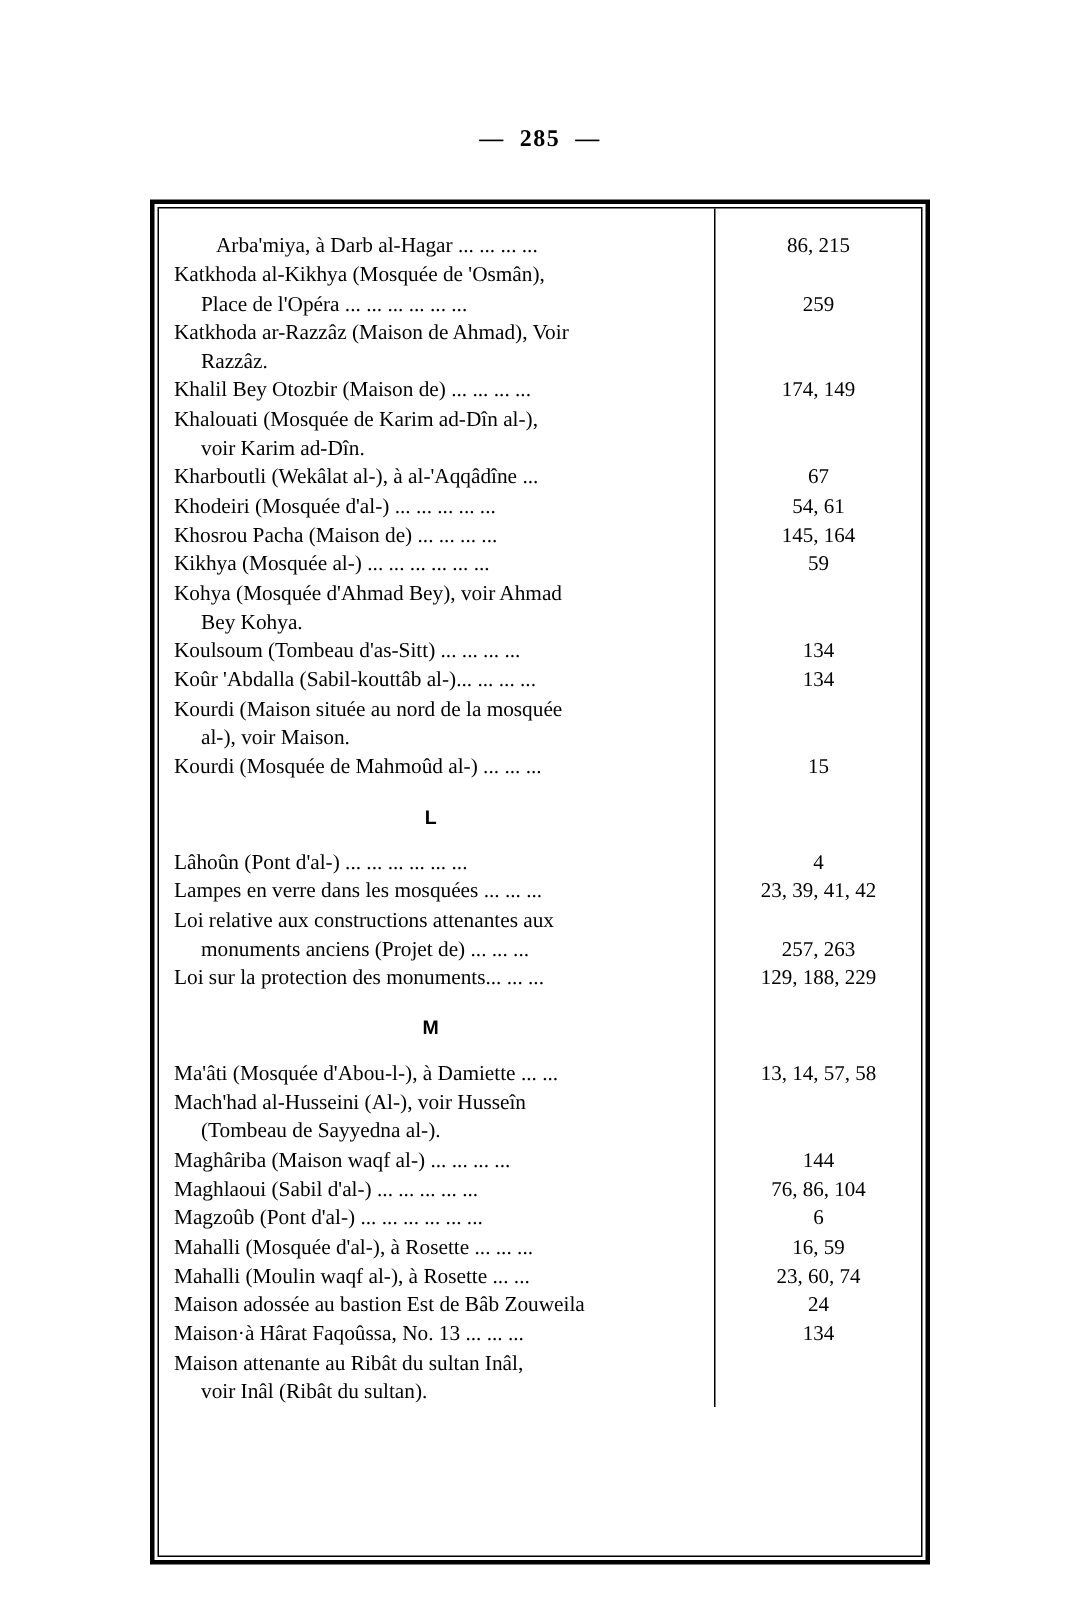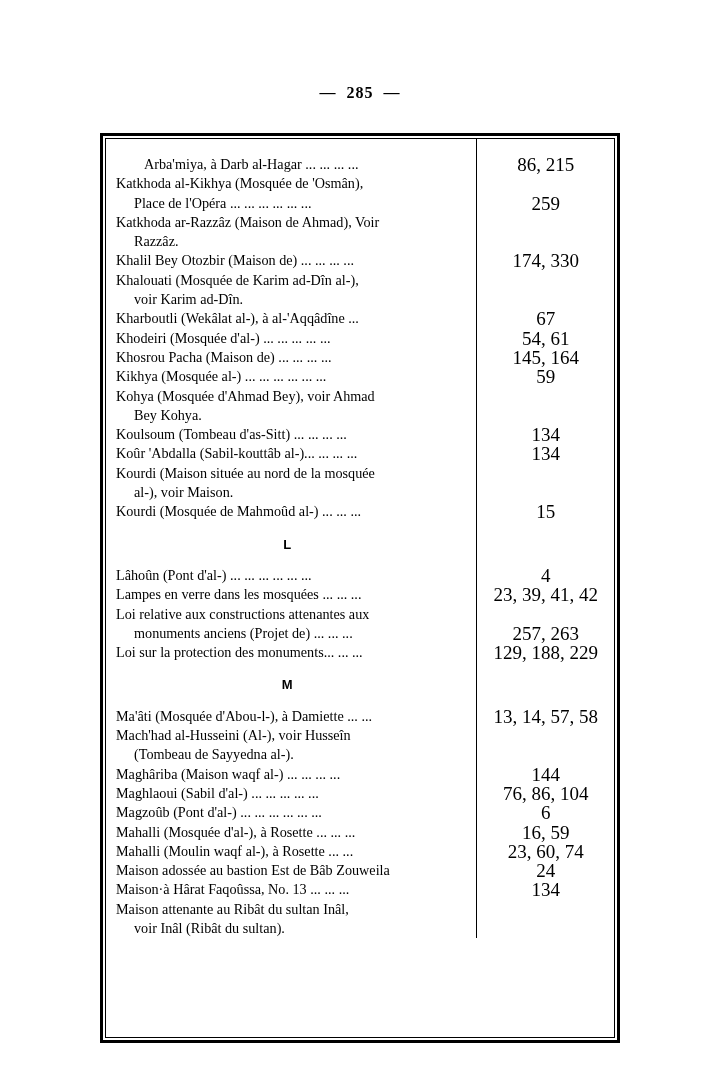--- a/index.html
+++ b/index.html
@@ -87,21 +87,21 @@
     line-height: 19.3px;
     white-space: nowrap;
   }
   .entry .ind1 { padding-left: 38px; }
   .entry .ind2 { padding-left: 28px; }
   .rowset {
     padding-top: 16px;
   }
   .pg {
     font-family: "Liberation Serif", serif;
-    font-size: 19px;
+    font-size: 14px;
     line-height: 19.3px;
     text-align: center;
     white-space: nowrap;
   }
   .pg.blank { color: transparent; }
   .section-letter {
     text-align: center;
     font-family: "Liberation Sans", sans-serif;
     font-weight: bold;
     font-size: 13px;
@@ -170,21 +170,21 @@
                   <div class="entry"><span class="ind2">voir Inâl (Ribât du sultan).</span></div>
                 </div>
             </td>
             <td class="pages">
               <div id="pages-body" class="rowset">
                   <div class="pg">86, 215</div>
                   <div class="pg blank">&nbsp;</div>
                   <div class="pg">259</div>
                   <div class="pg blank">&nbsp;</div>
                   <div class="pg blank">&nbsp;</div>
-                  <div class="pg">174, 330</div>
+                  <div class="pg">174, 149</div>
                   <div class="pg blank">&nbsp;</div>
                   <div class="pg blank">&nbsp;</div>
                   <div class="pg">67</div>
                   <div class="pg">54, 61</div>
                   <div class="pg">145, 164</div>
                   <div class="pg">59</div>
                   <div class="pg blank">&nbsp;</div>
                   <div class="pg blank">&nbsp;</div>
                   <div class="pg">134</div>
                   <div class="pg">134</div>

